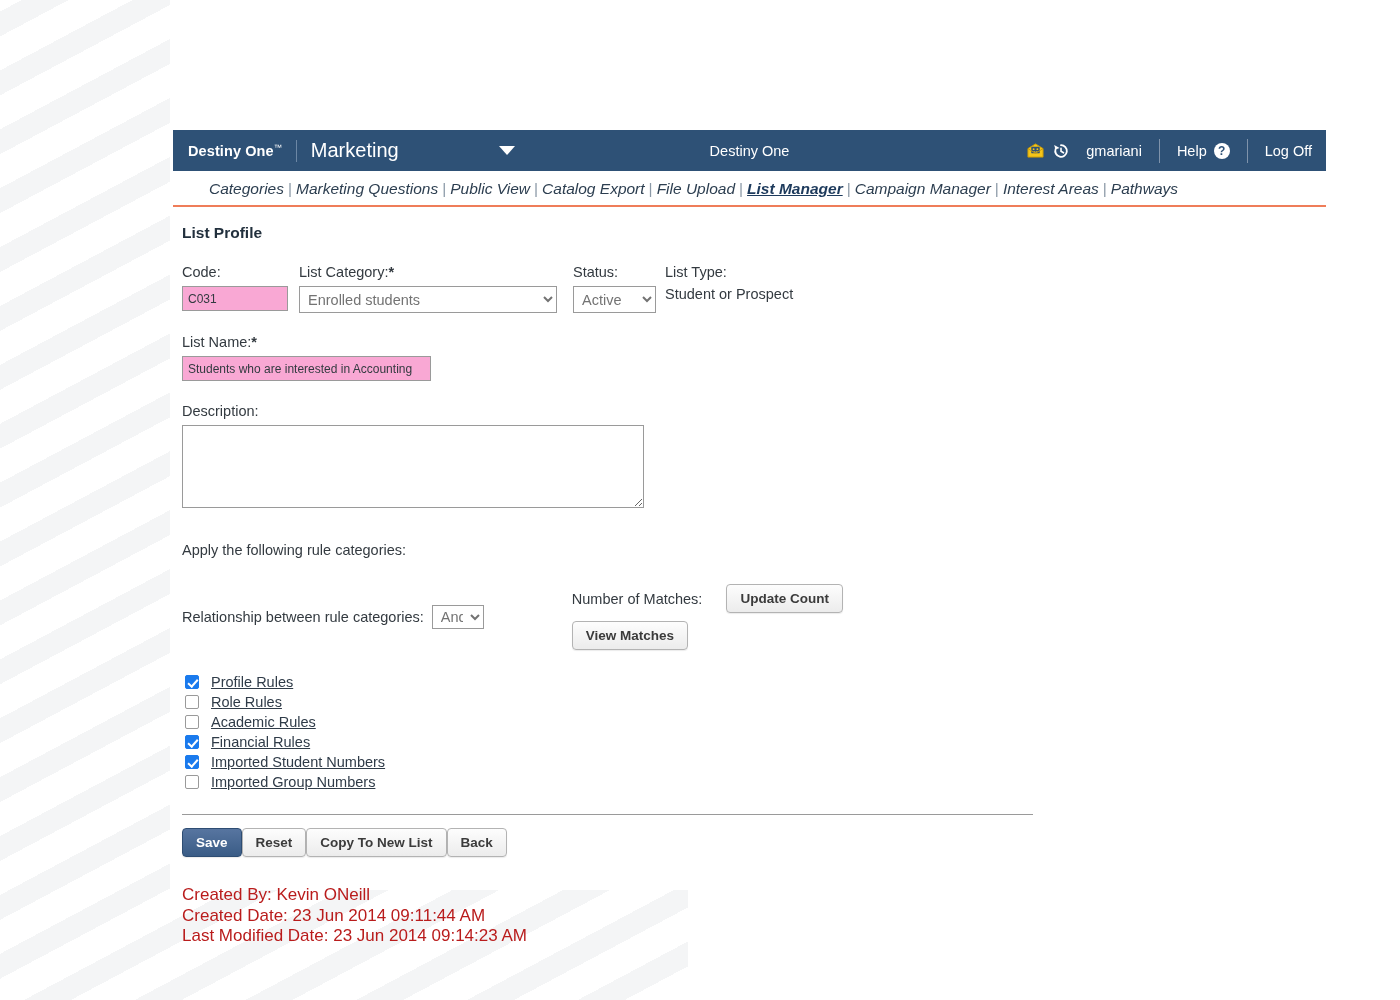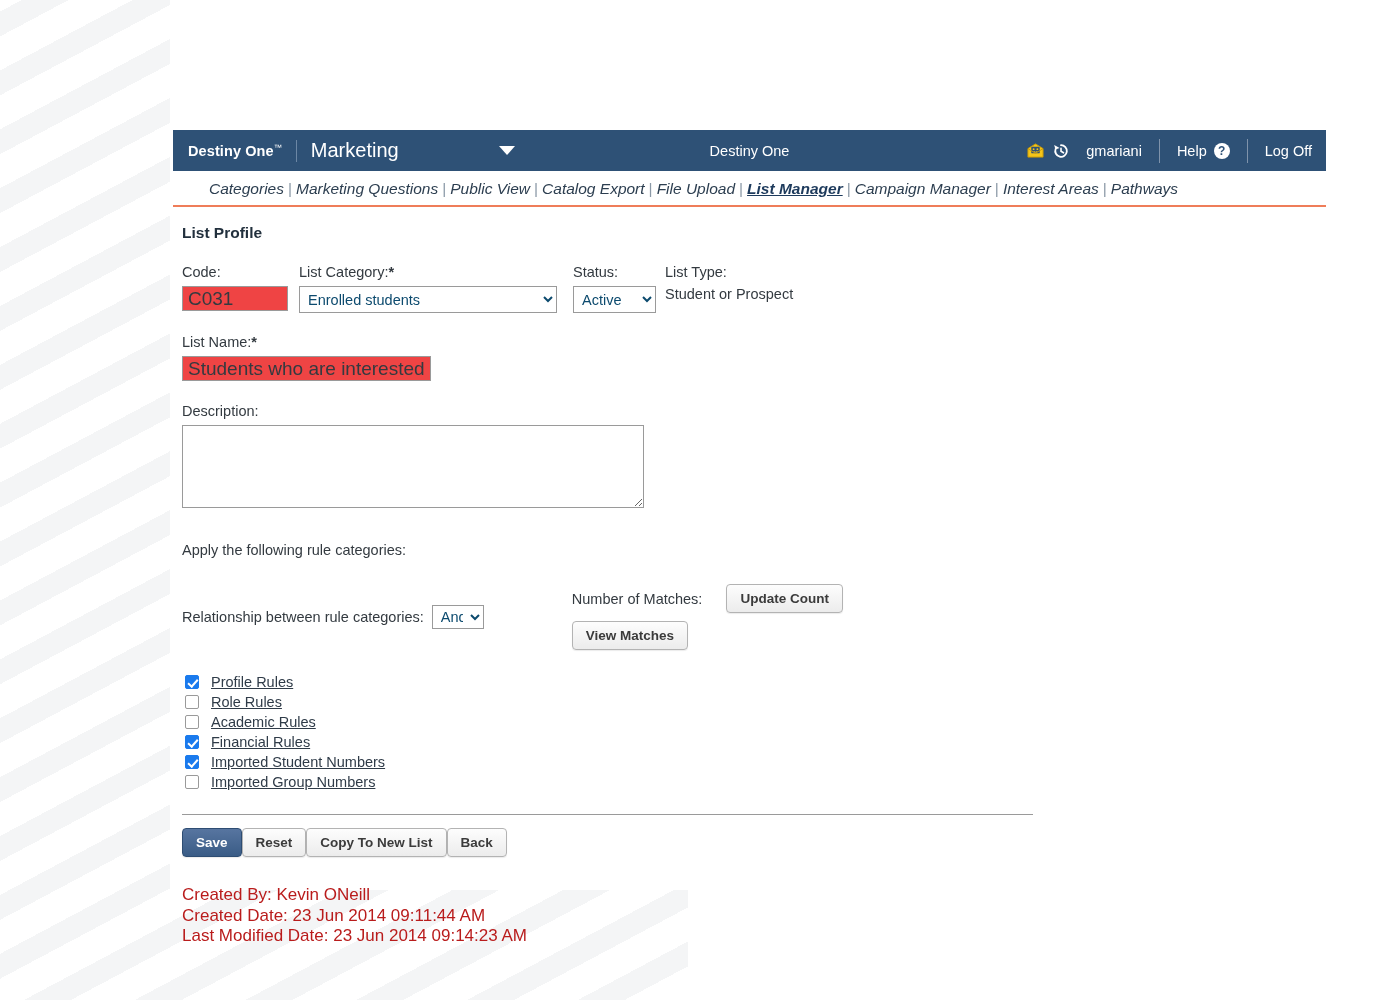--- a/index.html
+++ b/index.html
@@ -190,33 +190,33 @@
   .field-label {
     font-size: 14.5px;
     color: #333a40;
     margin-bottom: 6px;
     white-space: nowrap;
   }
   .req { color: #333a40; font-weight: bold; }
 
   input[type="text"] {
     font-family: "Liberation Sans", sans-serif;
-    font-size: 19px;
+    font-size: 12px;
     color: #333a40;
     border: 1px solid #9a9a9a;
-    background: #ef4444;
+    background: #f9a8d4;
     height: 25px;
     padding: 0 5px;
     box-sizing: border-box;
     border-radius: 0;
   }
   select {
     font-family: "Liberation Sans", sans-serif;
     font-size: 14.5px;
-    color: #0c4a6e;
+    color: #737373;
     border: 1px solid #9a9a9a;
     background: #ffffff;
     height: 27px;
     padding: 0 4px;
     box-sizing: border-box;
     border-radius: 0;
   }
   textarea {
     font-family: "Liberation Sans", sans-serif;
     font-size: 14.5px;

